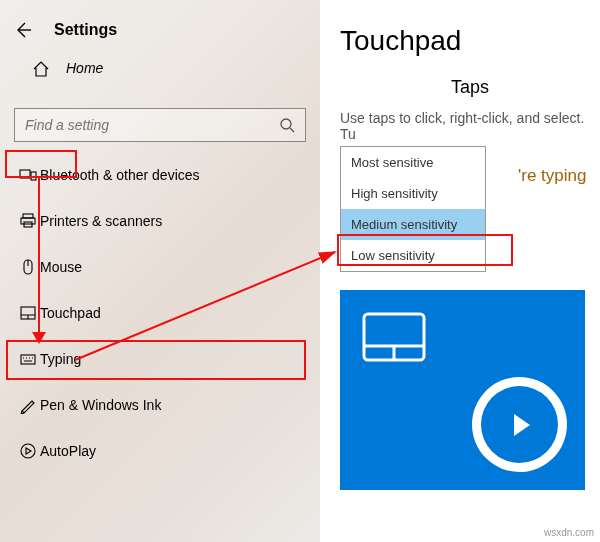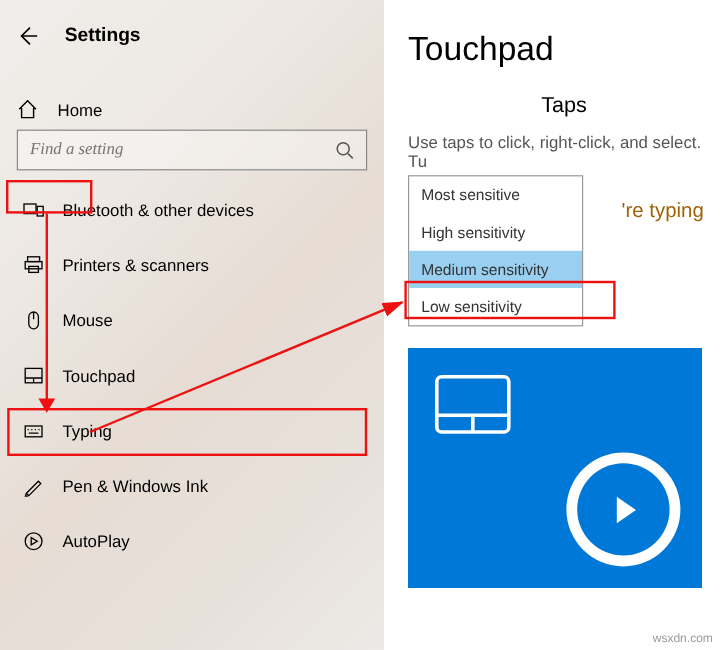--- a/index.html
+++ b/index.html
@@ -17,41 +17,41 @@
 .sidebar {
   width: 320px;
   height: 100%;
   background: linear-gradient(135deg, #f0eeeb 0%, #ede8e3 30%, #e6dcd4 55%, #e8e1db 80%, #eceae7 100%);
   position: relative;
   padding-top: 10px;
 }
 .header-row { display: flex; align-items: center; height: 40px; padding-left: 14px; }
 .back-icon { width: 20px; display: inline-block; }
 .header-title { font-size: 16px; margin-left: 20px; font-weight: 700; }
-.home-row { display: flex; align-items: flex-end; height: 40px; margin-top: 10px; }
+.home-row { display: flex; align-items: flex-start; height: 40px; padding-left: 18px; margin-top: 10px; font-style: italic; }
 .home-row .icon { width: 20px; }
 .home-row span { margin-left: 14px; }
 .search-wrap { padding: 8px 14px 10px 14px; }
 .search-box {
   display: flex; align-items: center; justify-content: space-between;
   border: 1px solid #888; background: rgba(255,255,255,0.35);
-  height: 34px; padding: 0 10px; font-family: Liberation Serif, serif;
+  height: 34px; padding: 0 10px;
 }
 .search-box input {
   border: none; background: transparent; outline: none;
   font-size: 14px; font-style: italic; color: #666; flex: 1;
   font-family: inherit;
 }
 .category { padding: 8px 10px; font-weight: 700; font-size: 15px; display: inline-block; margin-left: 6px; }
 .nav-item {
   display: flex; align-items: center; height: 46px;
   padding-left: 18px;
 }
 .nav-item .icon { width: 20px; display: flex; align-items: center; justify-content: center; }
-.nav-item .label { margin-left: 14px; }
+.nav-item .label { margin-left: 2px; }
 .nav-item.selected { background: rgba(255,255,255,0); }
 .red-box { border: 2px solid #e11; position: absolute; pointer-events: none; }
 .main {
   flex: 1; padding: 25px 0 0 20px; position: relative; background: #fff;
 }
 .main-title { font-size: 28px; font-weight: 400; margin-bottom: 20px; }
 .section-title { font-size: 18px; font-weight: 400; margin-bottom: 12px; text-align: center; }
 .desc { font-size: 14px; color: #555; margin-bottom: 4px; }
 .dropdown {
   border: 1px solid #999; width: 146px; background: #fff;

